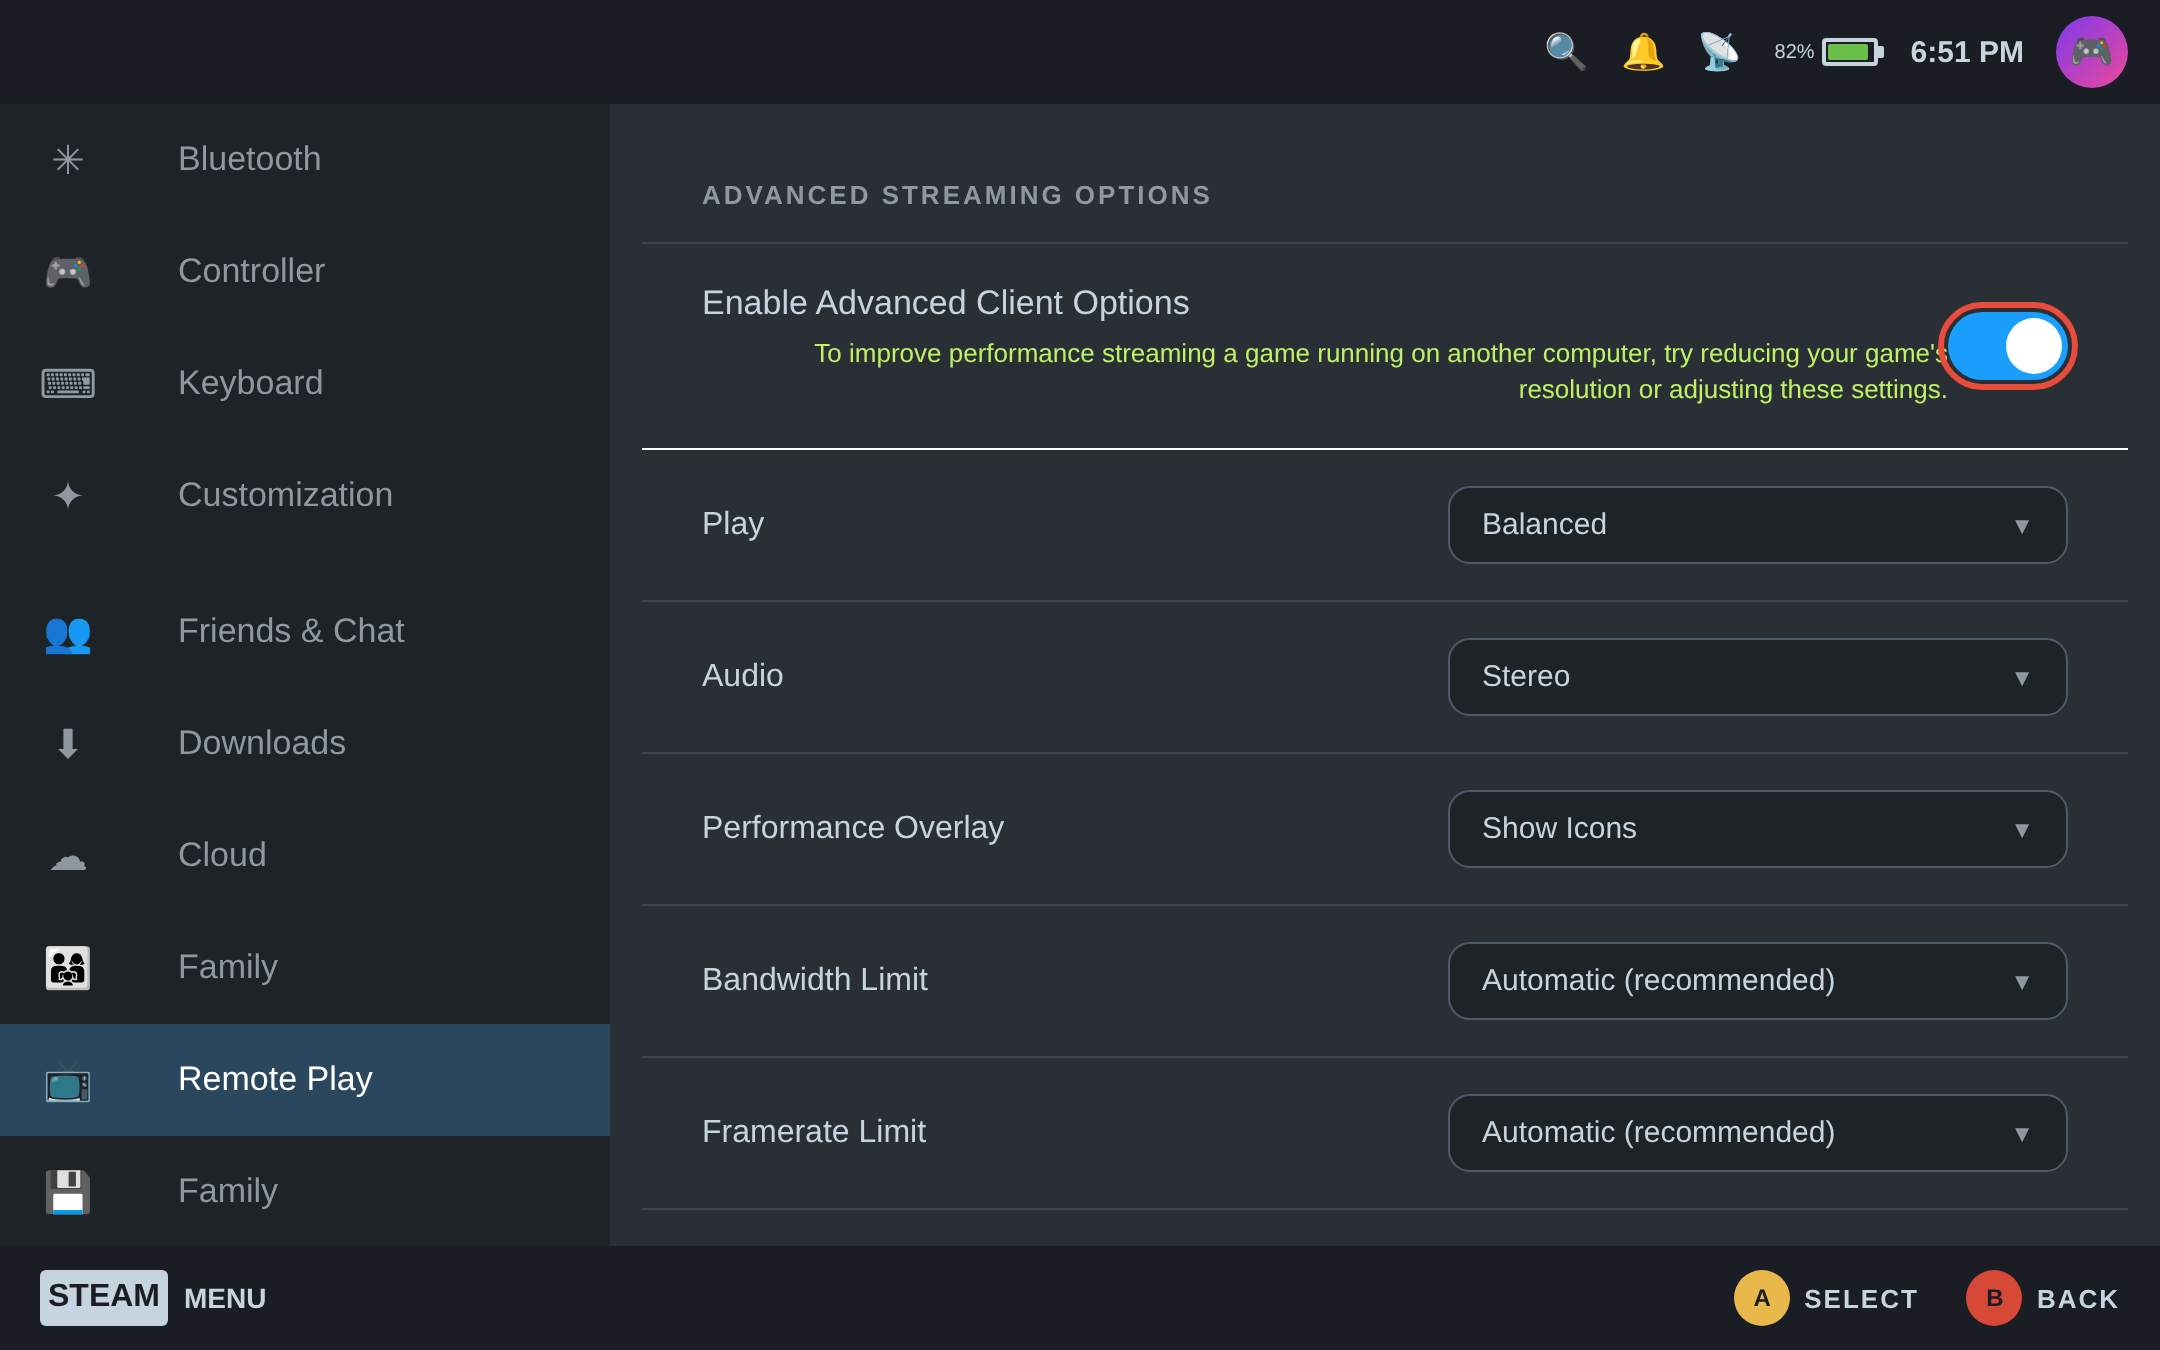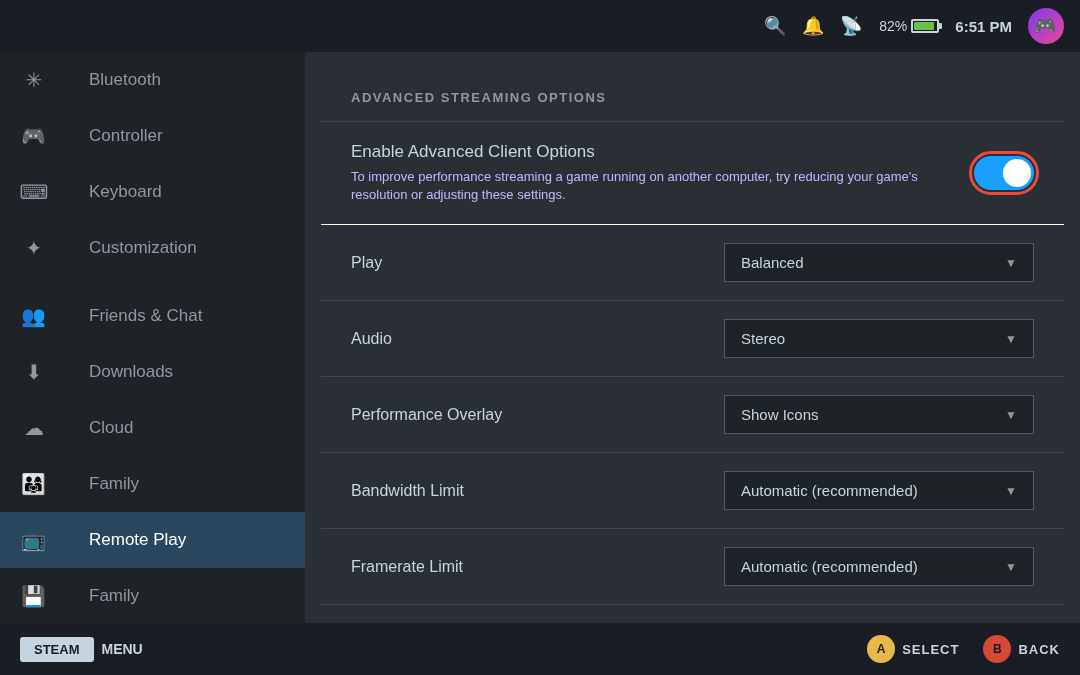--- a/index.html
+++ b/index.html
@@ -26,21 +26,21 @@
       flex-shrink: 0;
     }
     .top-bar-icon {
       color: #c6d4df;
       font-size: 18px;
     }
     .top-bar-battery {
       display: flex;
       align-items: center;
       gap: 4px;
-      font-size: 14px;
+      font-size: 10px;
       color: #c6d4df;
     }
     .battery-icon {
       display: inline-block;
       width: 28px;
       height: 14px;
       border: 2px solid #c6d4df;
       border-radius: 2px;
       position: relative;
     }
@@ -158,23 +158,24 @@
     .toggle-info {
       flex: 1;
     }
     .toggle-title {
       font-size: 17px;
       color: #c6d4df;
       margin-bottom: 6px;
     }
     .toggle-desc {
       font-size: 13px;
-      color: #c4b5fd;
+      color: #bef264;
       max-width: 680px;
       line-height: 1.4;
+      text-align: right;
     }
     .toggle-switch-wrap {
       position: relative;
       width: 60px;
       height: 34px;
       flex-shrink: 0;
     }
     .toggle-switch-wrap::before {
       content: '';
       position: absolute;
@@ -212,21 +213,21 @@
     .setting-label {
       font-size: 16px;
       color: #c6d4df;
     }
     .setting-select {
       display: flex;
       align-items: center;
       gap: 10px;
       background: #1e2328;
       border: 1px solid #4c5a6a;
-      border-radius: 0;
+      border-radius: 11px;
       padding: 10px 16px;
       min-width: 310px;
       cursor: pointer;
     }
     .setting-select-value {
       flex: 1;
       font-size: 15px;
       color: #c6d4df;
     }
     .select-arrow {
@@ -240,23 +241,23 @@
       background: #1a1d23;
       display: flex;
       align-items: center;
       padding: 0 20px;
       gap: 8px;
       flex-shrink: 0;
     }
     .steam-button {
       background: #c6d4df;
       color: #1a1d23;
-      font-size: 13px;
-      font-weight: bold;
-      padding: 5px 14px;
+      font-size: 16px;
+      font-weight: bold;
+      padding: 5px 4px;
       border-radius: 3px;
       cursor: pointer;
     }
     .menu-label {
       color: #c6d4df;
       font-size: 14px;
       font-weight: bold;
     }
     .bottom-bar-spacer { flex: 1; }
     .bottom-action {

